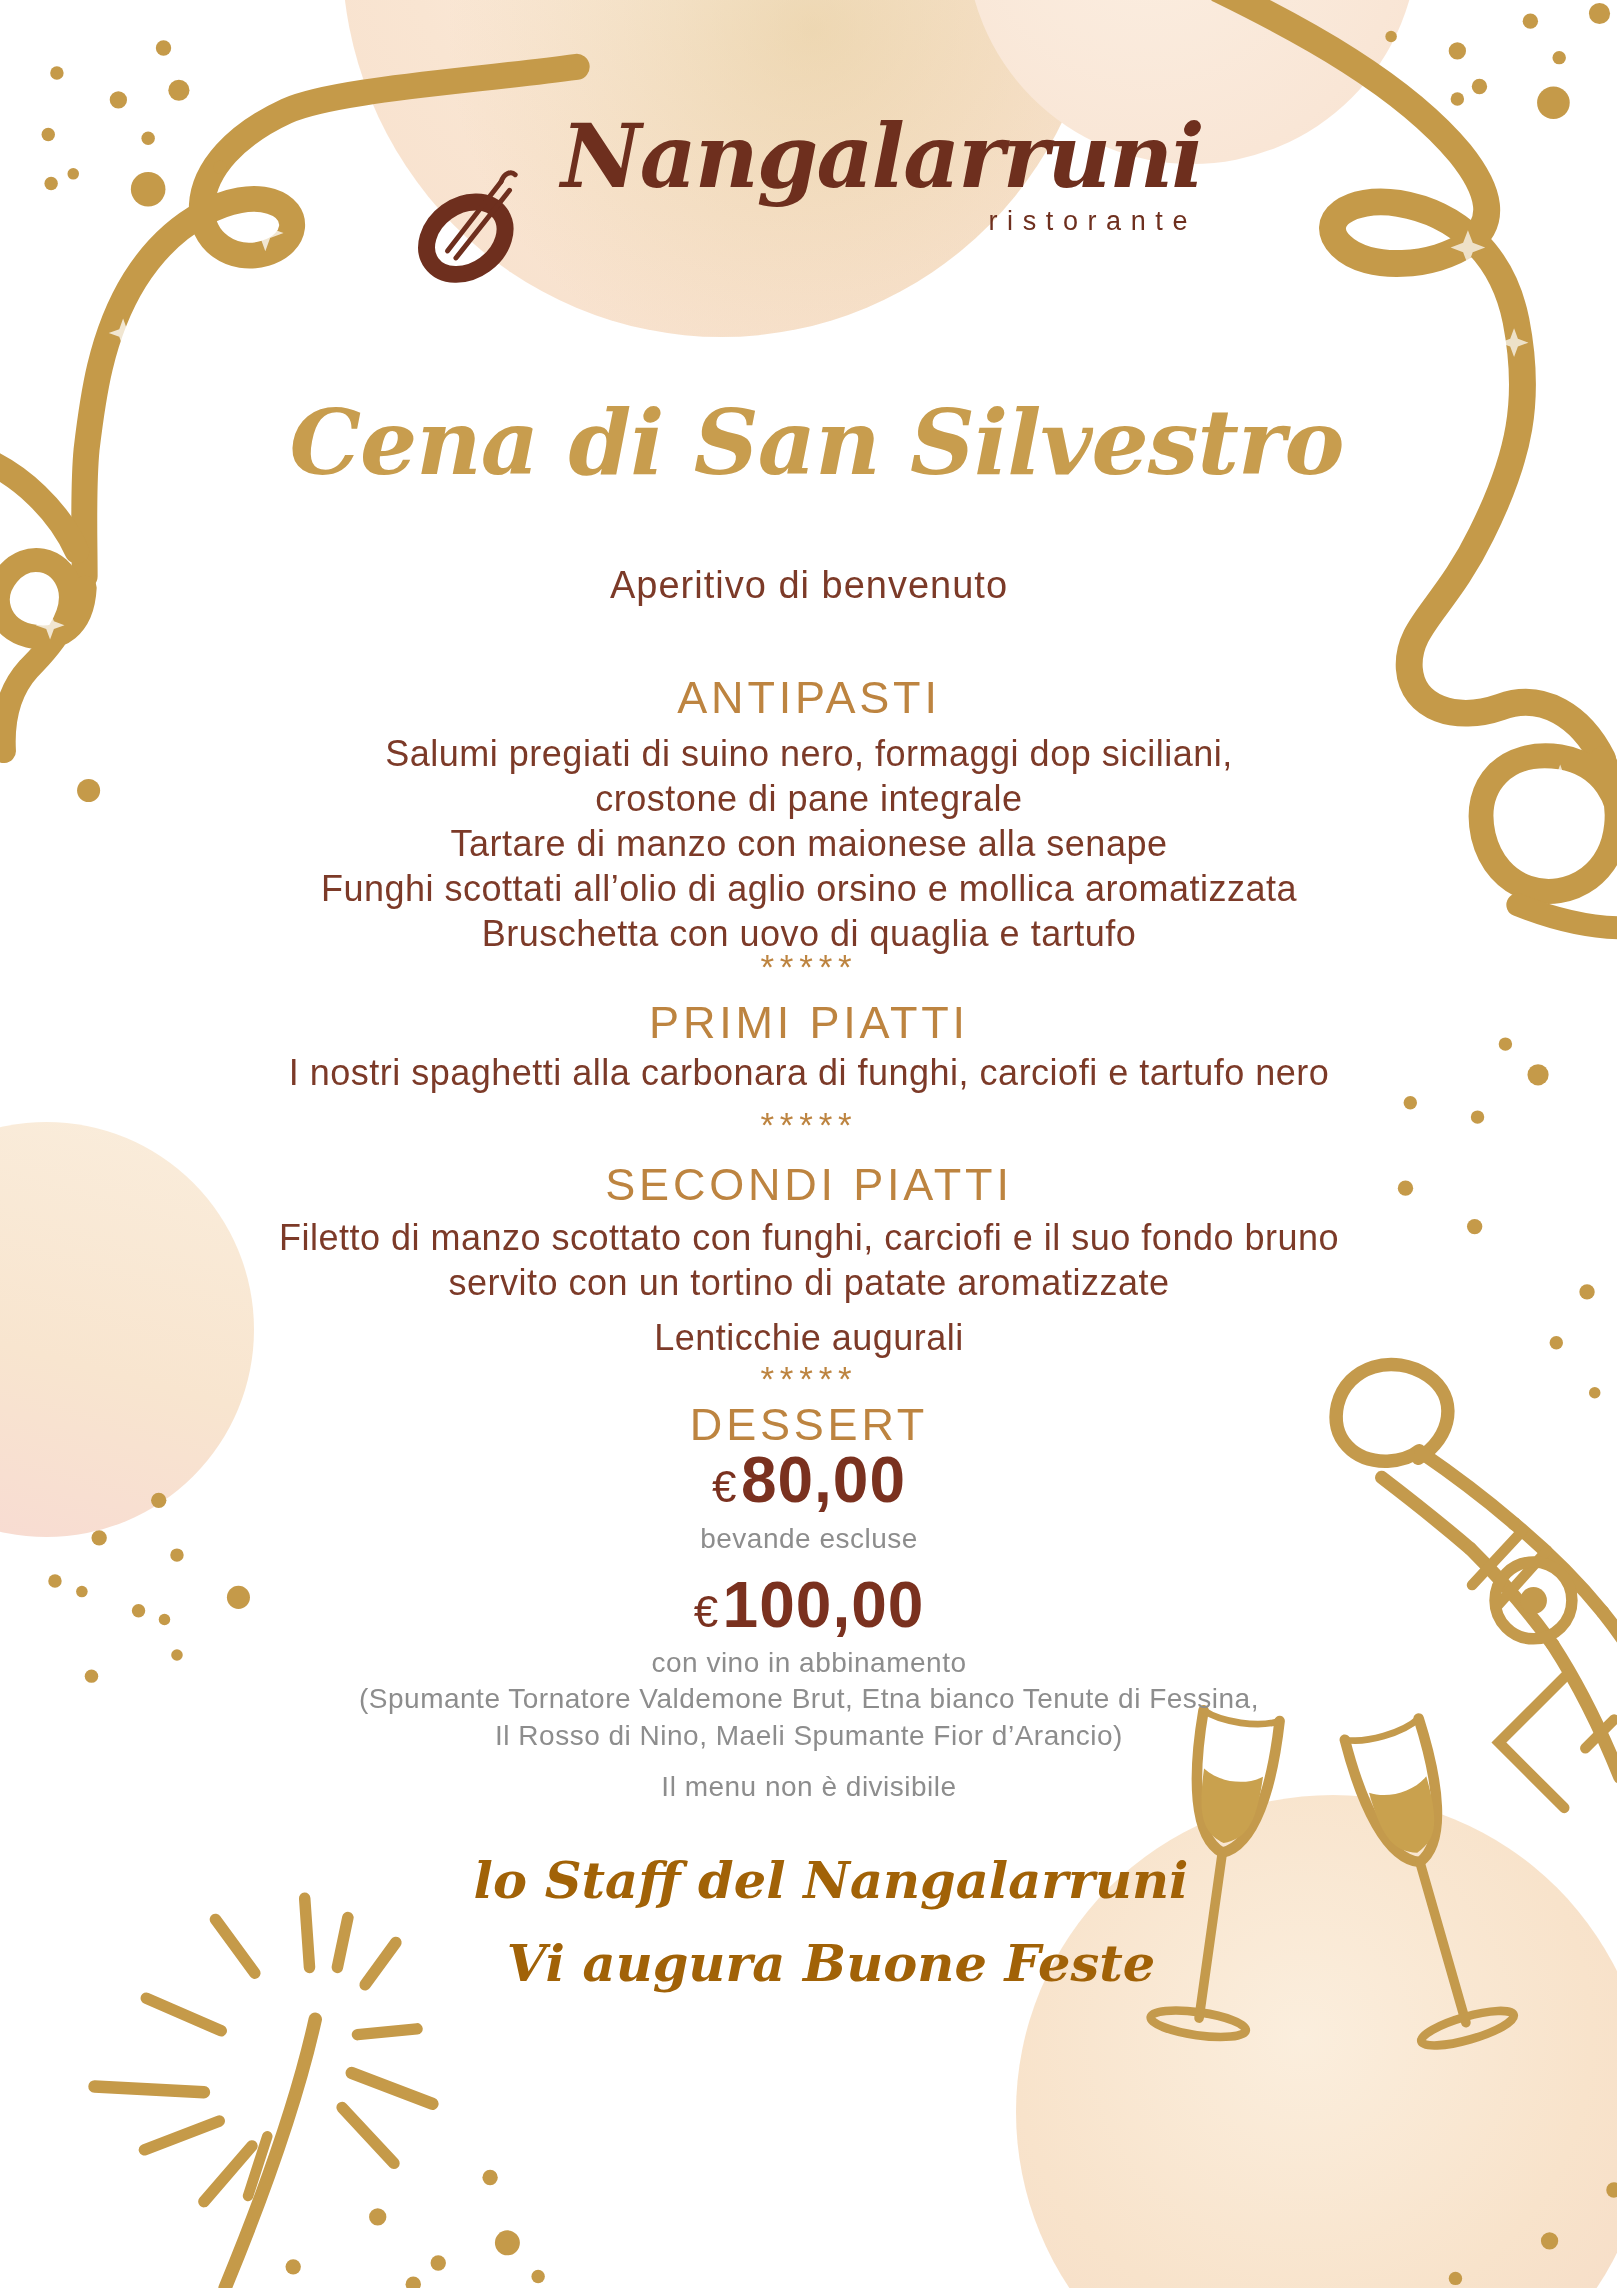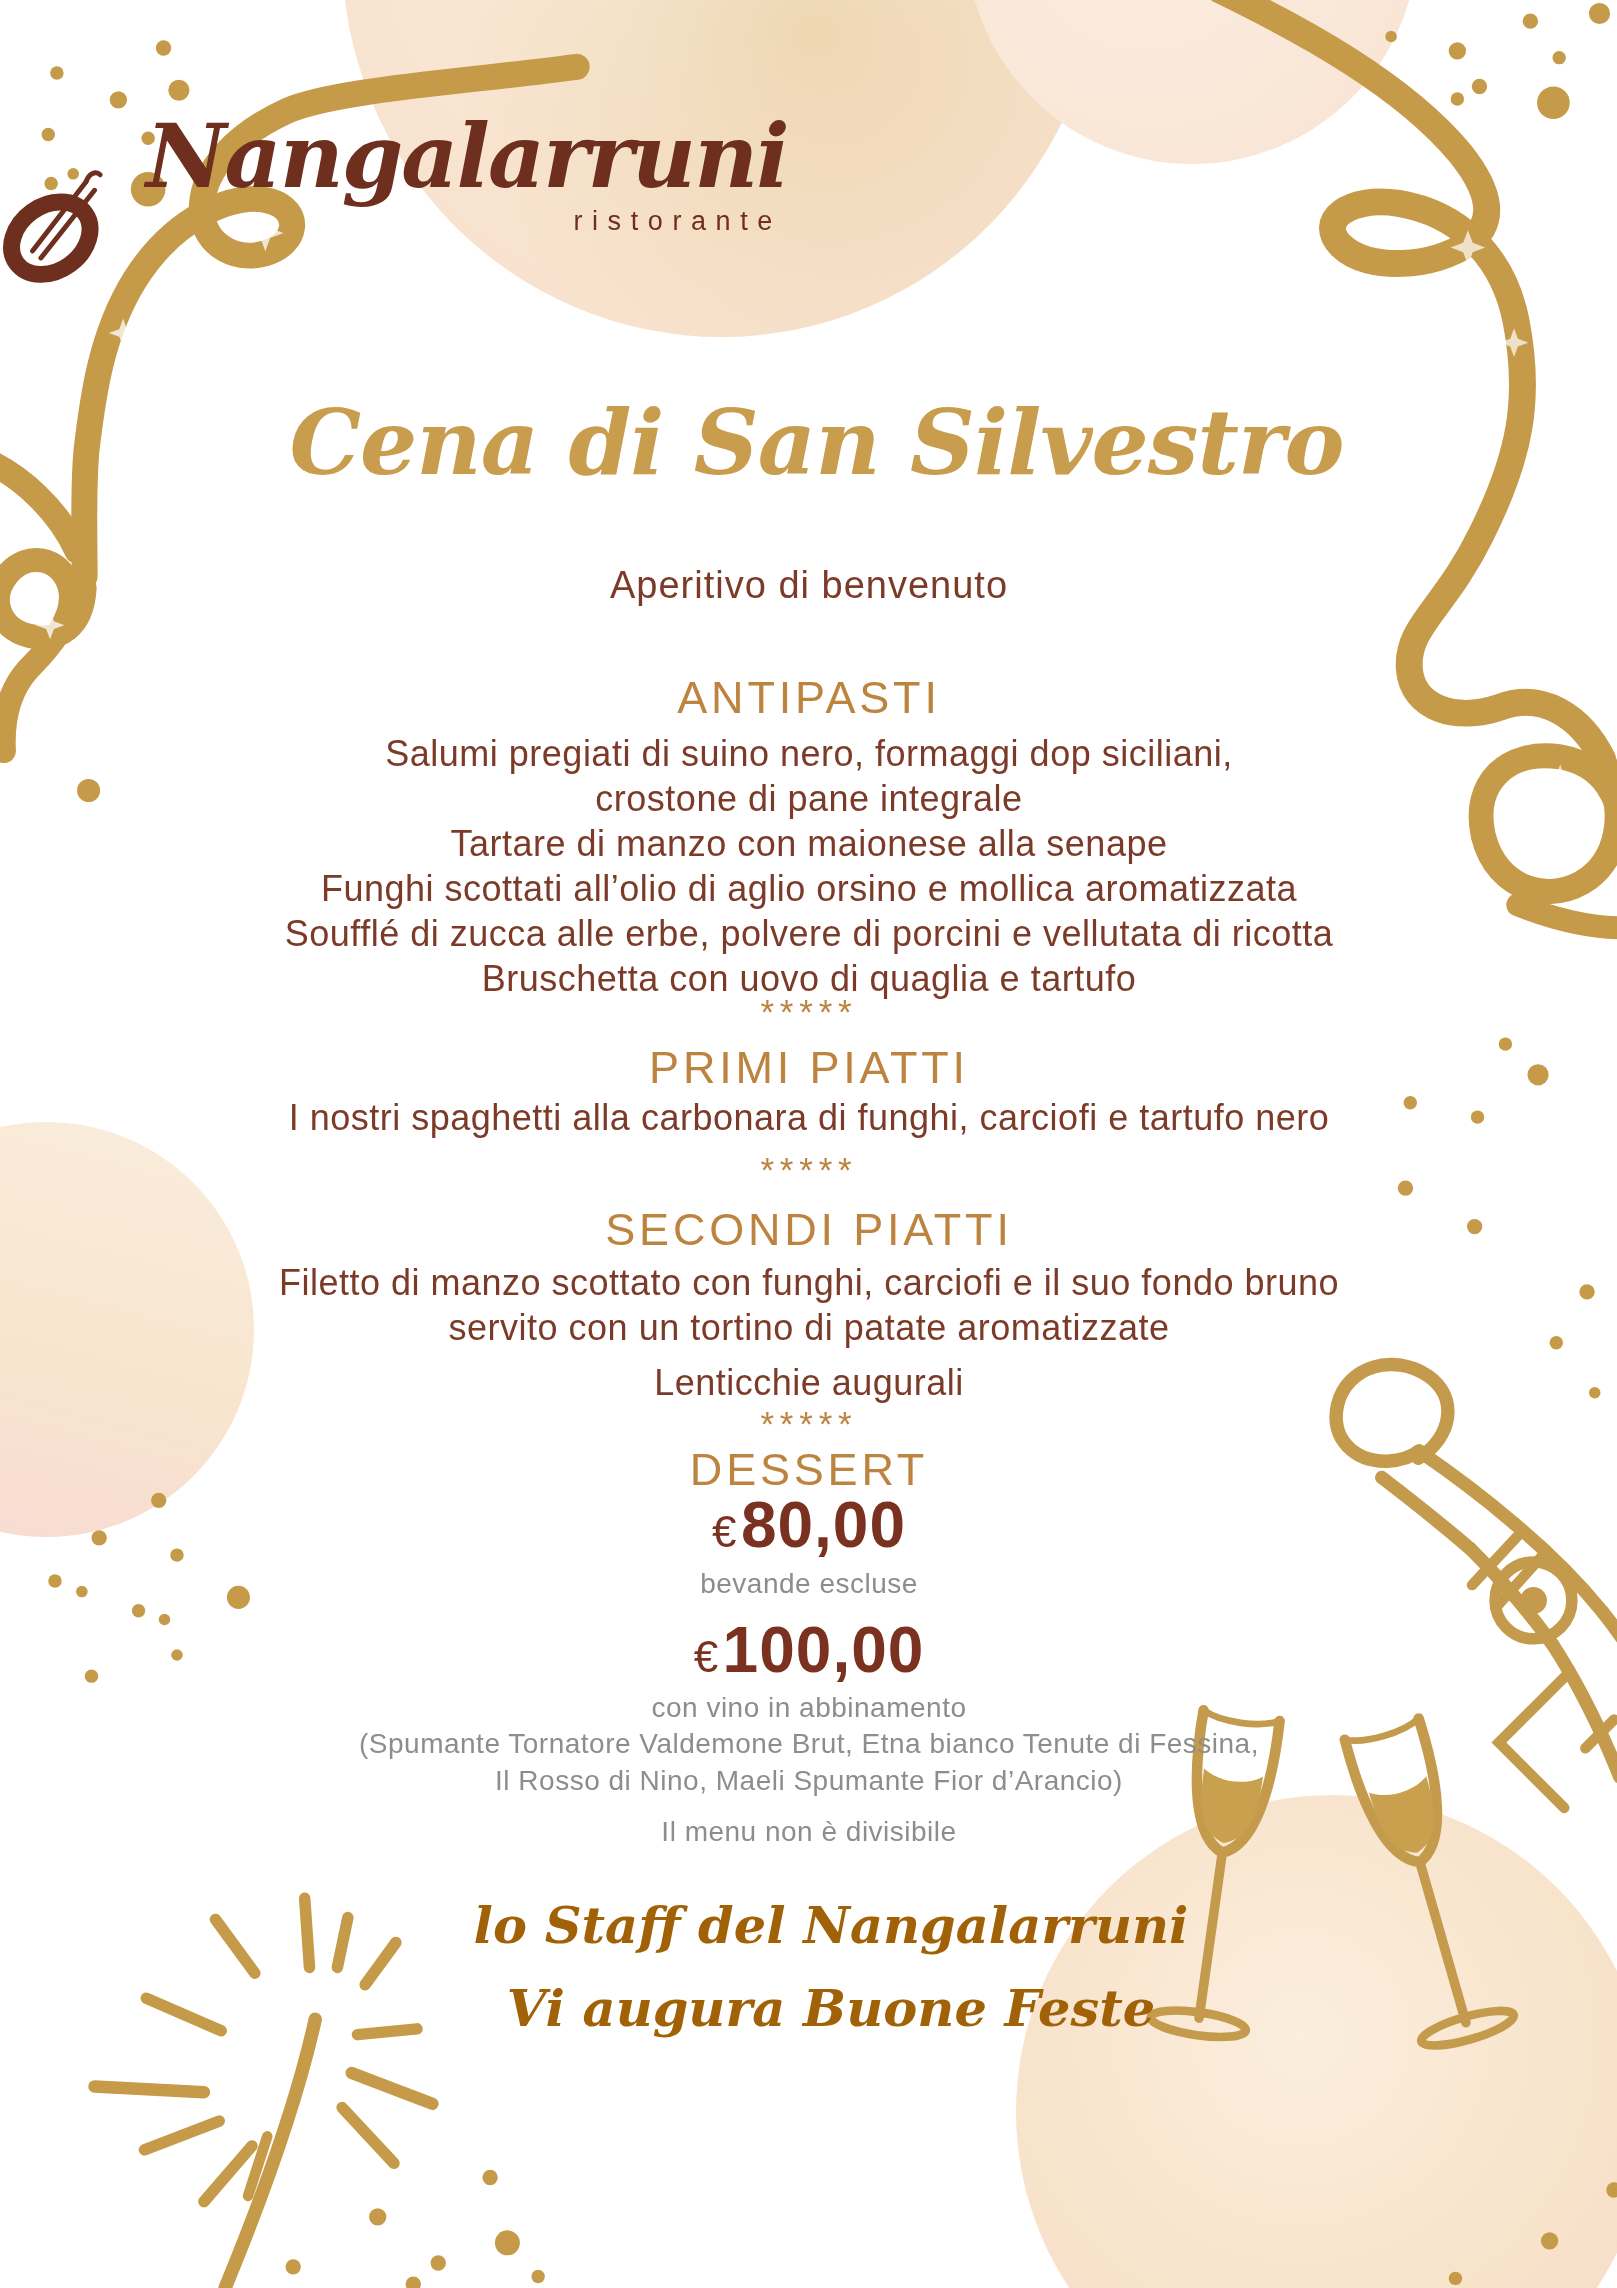--- a/index.html
+++ b/index.html
@@ -18,21 +18,21 @@
   #circle-topright{left:966px;top:-288px;width:452px;height:452px;
     background:radial-gradient(circle at 40% 45%, #fbeee1 0%, #f9e6d6 70%, #f8e2d0 100%);}
   #circle-left{left:-161px;top:1122px;width:415px;height:415px;
     background:linear-gradient(195deg, #faeddc 0%, #f8e5cf 55%, #f8dcd2 92%);}
   #circle-bottomright{left:1016px;top:1795px;width:634px;height:634px;
     background:radial-gradient(circle at 45% 38%, #fbeedd 0%, #f8e3cb 55%, #f5dac6 100%);}
   
   .deco{position:absolute;z-index:1;pointer-events:none;}
   
   #content{position:absolute;inset:0;z-index:2;text-align:center;}
-  .logo-row{display:flex;justify-content:flex-start;align-items:flex-start;margin-top:106px;height:192px;}
+  .logo-row{display:flex;justify-content:center;align-items:flex-start;margin-top:106px;height:192px;}
   .logo-mark{width:127px;height:168px;margin-top:38px;}
   .brand-col{margin-left:19px;text-align:right;}
   .brand-name{font-family:"DejaVu Serif", serif;font-style:italic;font-weight:bold;
     font-size:88px;line-height:100px;color:#6e2f1e;letter-spacing:-1.9px;}
   .brand-sub{font-size:27px;letter-spacing:9.6px;color:#6e2f1e;margin-top:0px;padding-right:5.8px;}
   .page-title{font-family:"DejaVu Serif", serif;font-style:italic;font-weight:bold;
     font-size:90px;line-height:113px;color:#c89d4e;margin-top:88px;letter-spacing:-1px;padding-left:15px;}
   .welcome{font-size:38px;line-height:46px;color:#7c3a28;margin-top:63px;letter-spacing:1px;}
   .sec-heading{font-size:45px;line-height:54px;color:#bd8440;letter-spacing:3.8px;margin-top:0;}
   .line{font-size:36px;line-height:45px;color:#7c3a28;letter-spacing:0.5px;}
@@ -223,21 +223,20 @@
   <div class="page-title">Cena di San Silvestro</div>
 
   <div class="welcome">Aperitivo di benvenuto</div>
 
   <div class="sec-heading" id="m-antipasti">ANTIPASTI</div>
   <div id="antipasti-lines">
     <div class="line">Salumi pregiati di suino nero, formaggi dop siciliani,</div>
     <div class="line">crostone di pane integrale</div>
     <div class="line">Tartare di manzo con maionese alla senape</div>
     <div class="line">Funghi scottati all’olio di aglio orsino e mollica aromatizzata</div>
-    <div class="line">Soufflé di zucca alle erbe, polvere di porcini e vellutata di ricotta</div>
     <div class="line">Bruschetta con uovo di quaglia e tartufo</div>
   </div>
   <div class="stars" id="stars-1">*****</div>
 
   <div class="sec-heading" id="m-primi">PRIMI PIATTI</div>
   <div>
     <div class="line">I nostri spaghetti alla carbonara di funghi, carciofi e tartufo nero</div>
   </div>
   <div class="stars" id="stars-2">*****</div>
 

